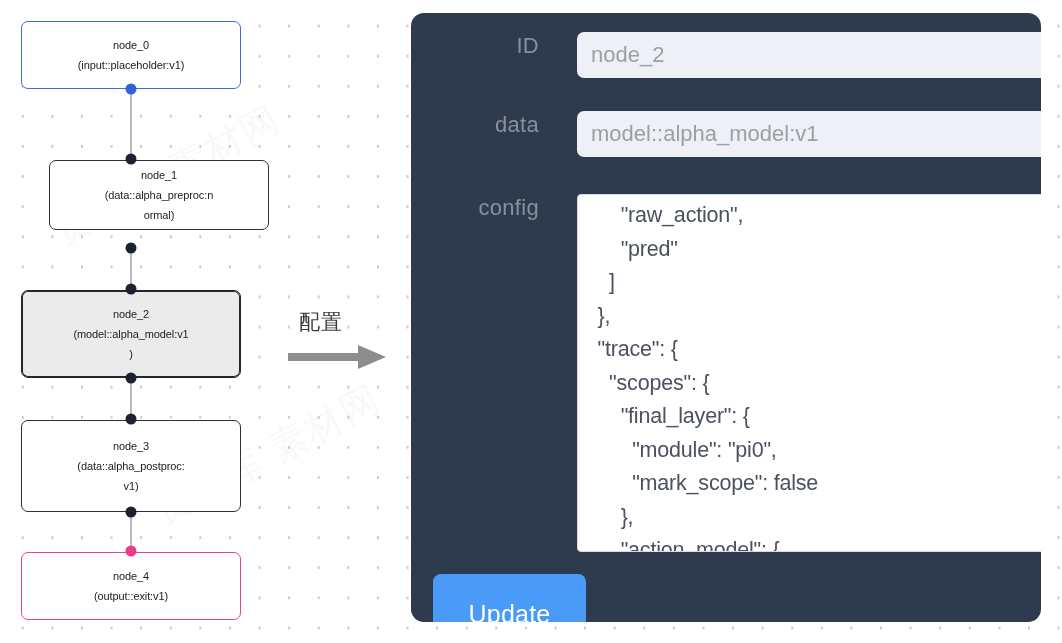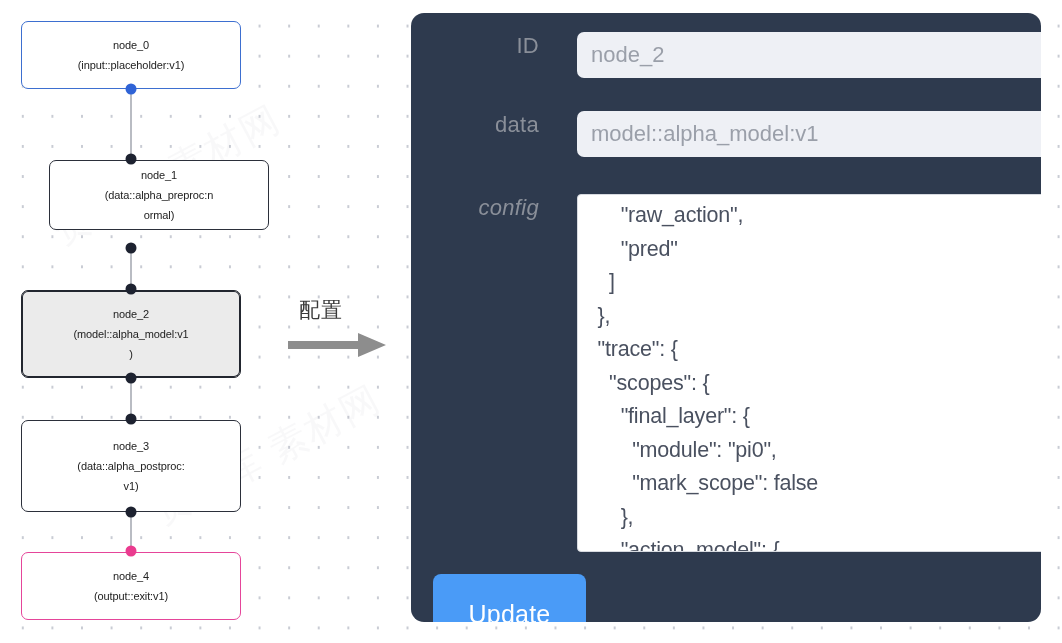--- a/index.html
+++ b/index.html
@@ -80,21 +80,21 @@
     position: absolute;
     width: 11px; height: 11px;
     border-radius: 50%;
     background: #1d2230;
     transform: translate(-50%, -50%);
   }
   .handle.blue { background: #2f63d6; }
   .handle.pink { background: #ea3b8f; }
 
   
-  #arrow-group { position: absolute; left: 288px; top: 296px; width: 110px; height: 62px; text-align: center; }
+  #arrow-group { position: absolute; left: 288px; top: 308px; width: 110px; height: 62px; text-align: center; }
   #arrow-caption {
     position: absolute;
     left: 11px; top: 0px;
     font-size: 21px;
     color: #3a3a3a;
     letter-spacing: 1px;
     font-family: "DejaVu Sans", sans-serif;
   }
   #arrow-shape { position: absolute; left: 0; top: 36px; }
 
@@ -135,21 +135,21 @@
   }
   #id-row    { left: 60px;  top: 19px;  }
   #id-label  { width: 68px; }
   #id-input  { width: 490px; height: 46px; margin-left: 38px; }
 
   #type-row   { left: 38px; top: 98px; }
   #type-label { width: 90px; }
   #type-input { width: 490px; height: 46px; margin-left: 38px; }
 
   #config-row   { left: 14px; top: 181px; }
-  #config-label { width: 114px; font-style: italic; }
+  #config-label { width: 114px; }
 
   #config-wrap {
     position: relative;
     margin-left: 38px;
     width: 490px;
     height: 358px;
     background: #ffffff;
     border: 1px solid #d7dae0;
     border-radius: 4px;
     box-sizing: border-box;

